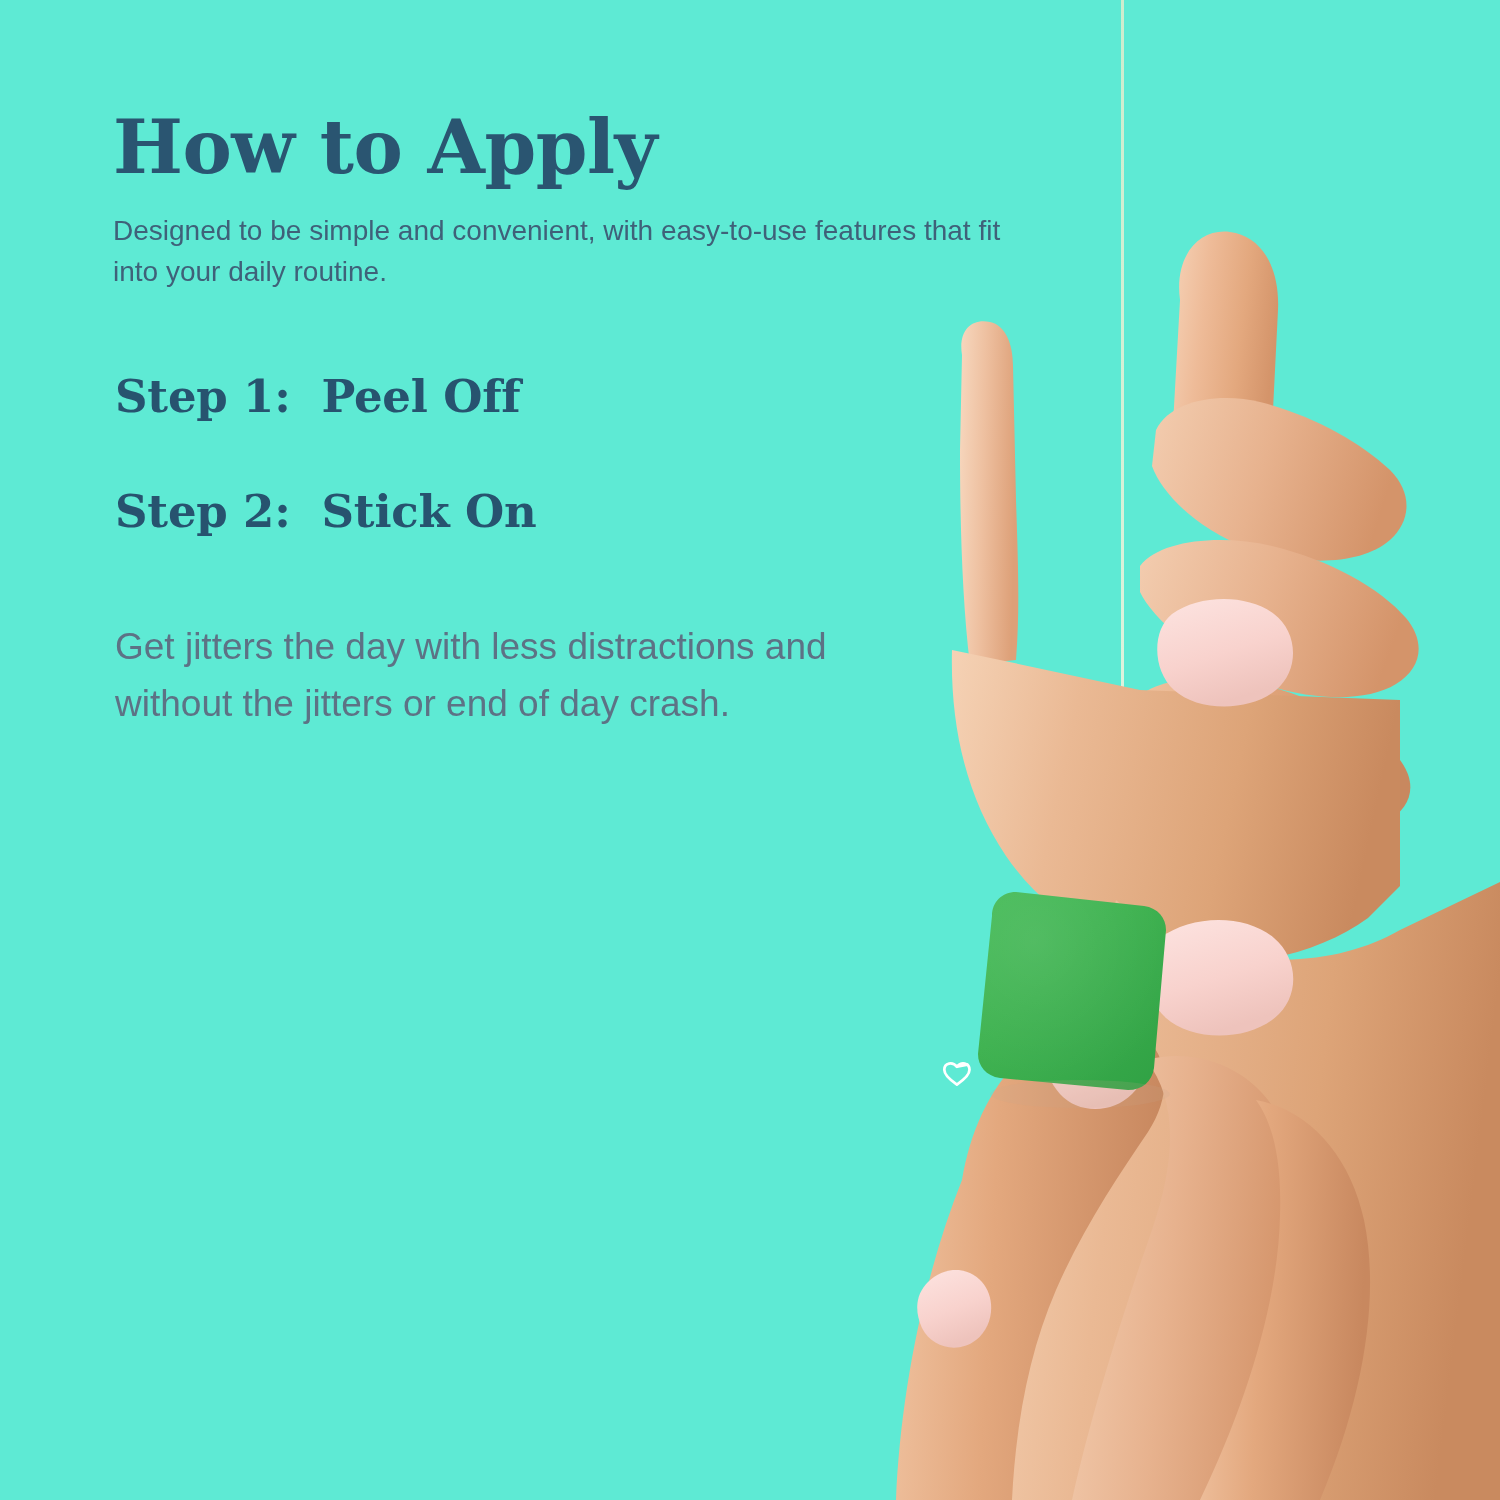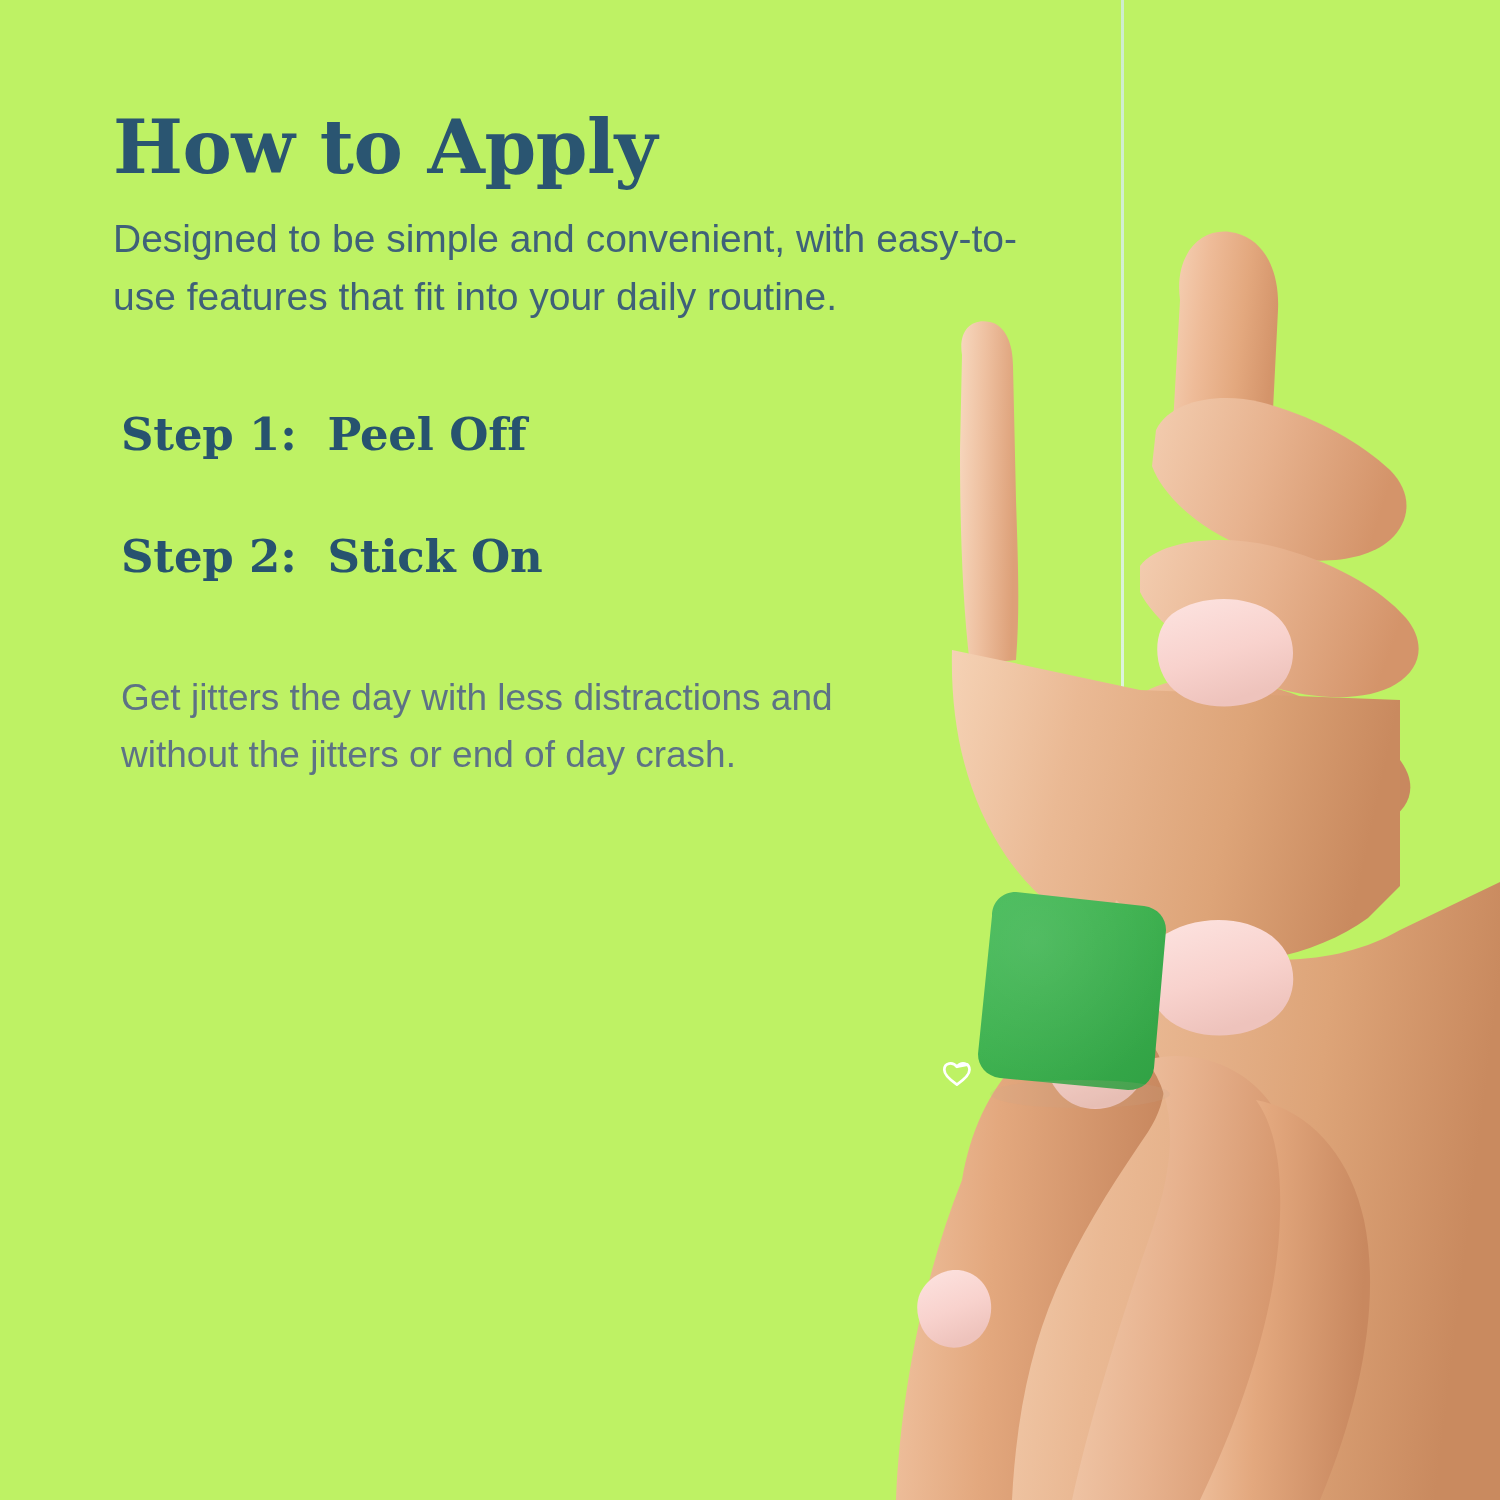--- a/index.html
+++ b/index.html
@@ -4,21 +4,21 @@
 <style>
   html, body {
     margin: 0;
     padding: 0;
     background: #ffffff;
   }
   #page {
     position: relative;
     width: 1500px;
     height: 1500px;
-    background: #bef264;
+    background: #5eead4;
     overflow: hidden;
     font-family: "Liberation Sans", sans-serif;
   }
 
   
   .accent-rule {
     position: absolute;
     left: 1121px;
     top: 0;
     width: 3px;
@@ -42,29 +42,29 @@
     line-height: 1.0;
     letter-spacing: -0.5px;
     color: #2a5571;
     margin: 0;
     padding-top: 110px;
   }
 
   .intro {
     font-family: "Liberation Sans", sans-serif;
     font-weight: 400;
-    font-size: 39px;
+    font-size: 28px;
     line-height: 1.48;
     color: #3f6179;
     margin: 0;
     padding-top: 26px;
     max-width: 915px;
   }
 
-  .step { margin: 8px; }
+  .step { margin: 2px; }
   .step-1 { padding-top: 78px; }
   .step-2 { padding-top: 66px; }
   .step-3 { padding-top: 64px; }
 
   .step-head {
     font-family: "DejaVu Serif", "Liberation Serif", serif;
     font-weight: 700;
     font-size: 45px;
     line-height: 1.05;
     letter-spacing: -0.2px;

